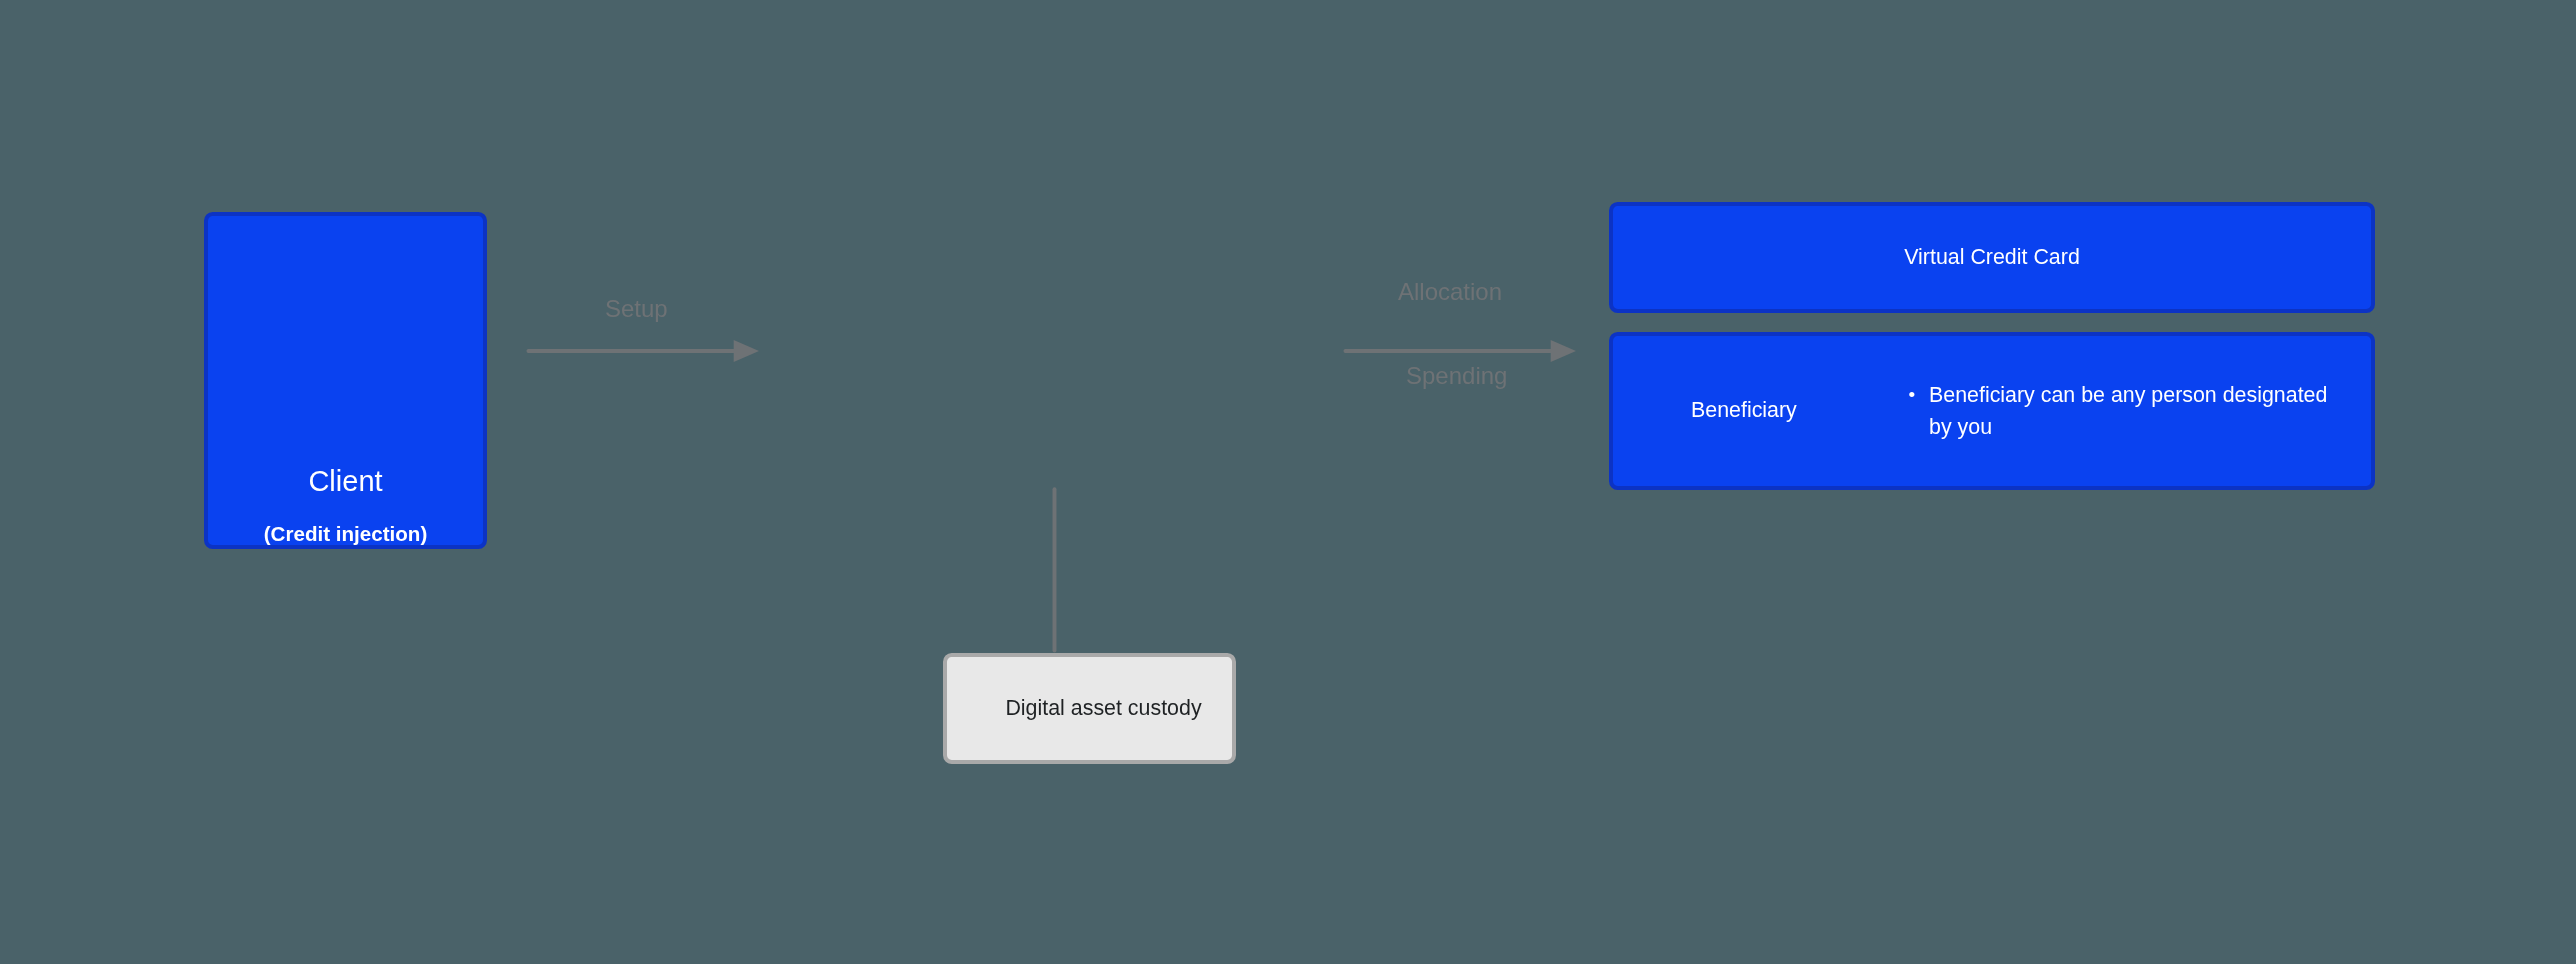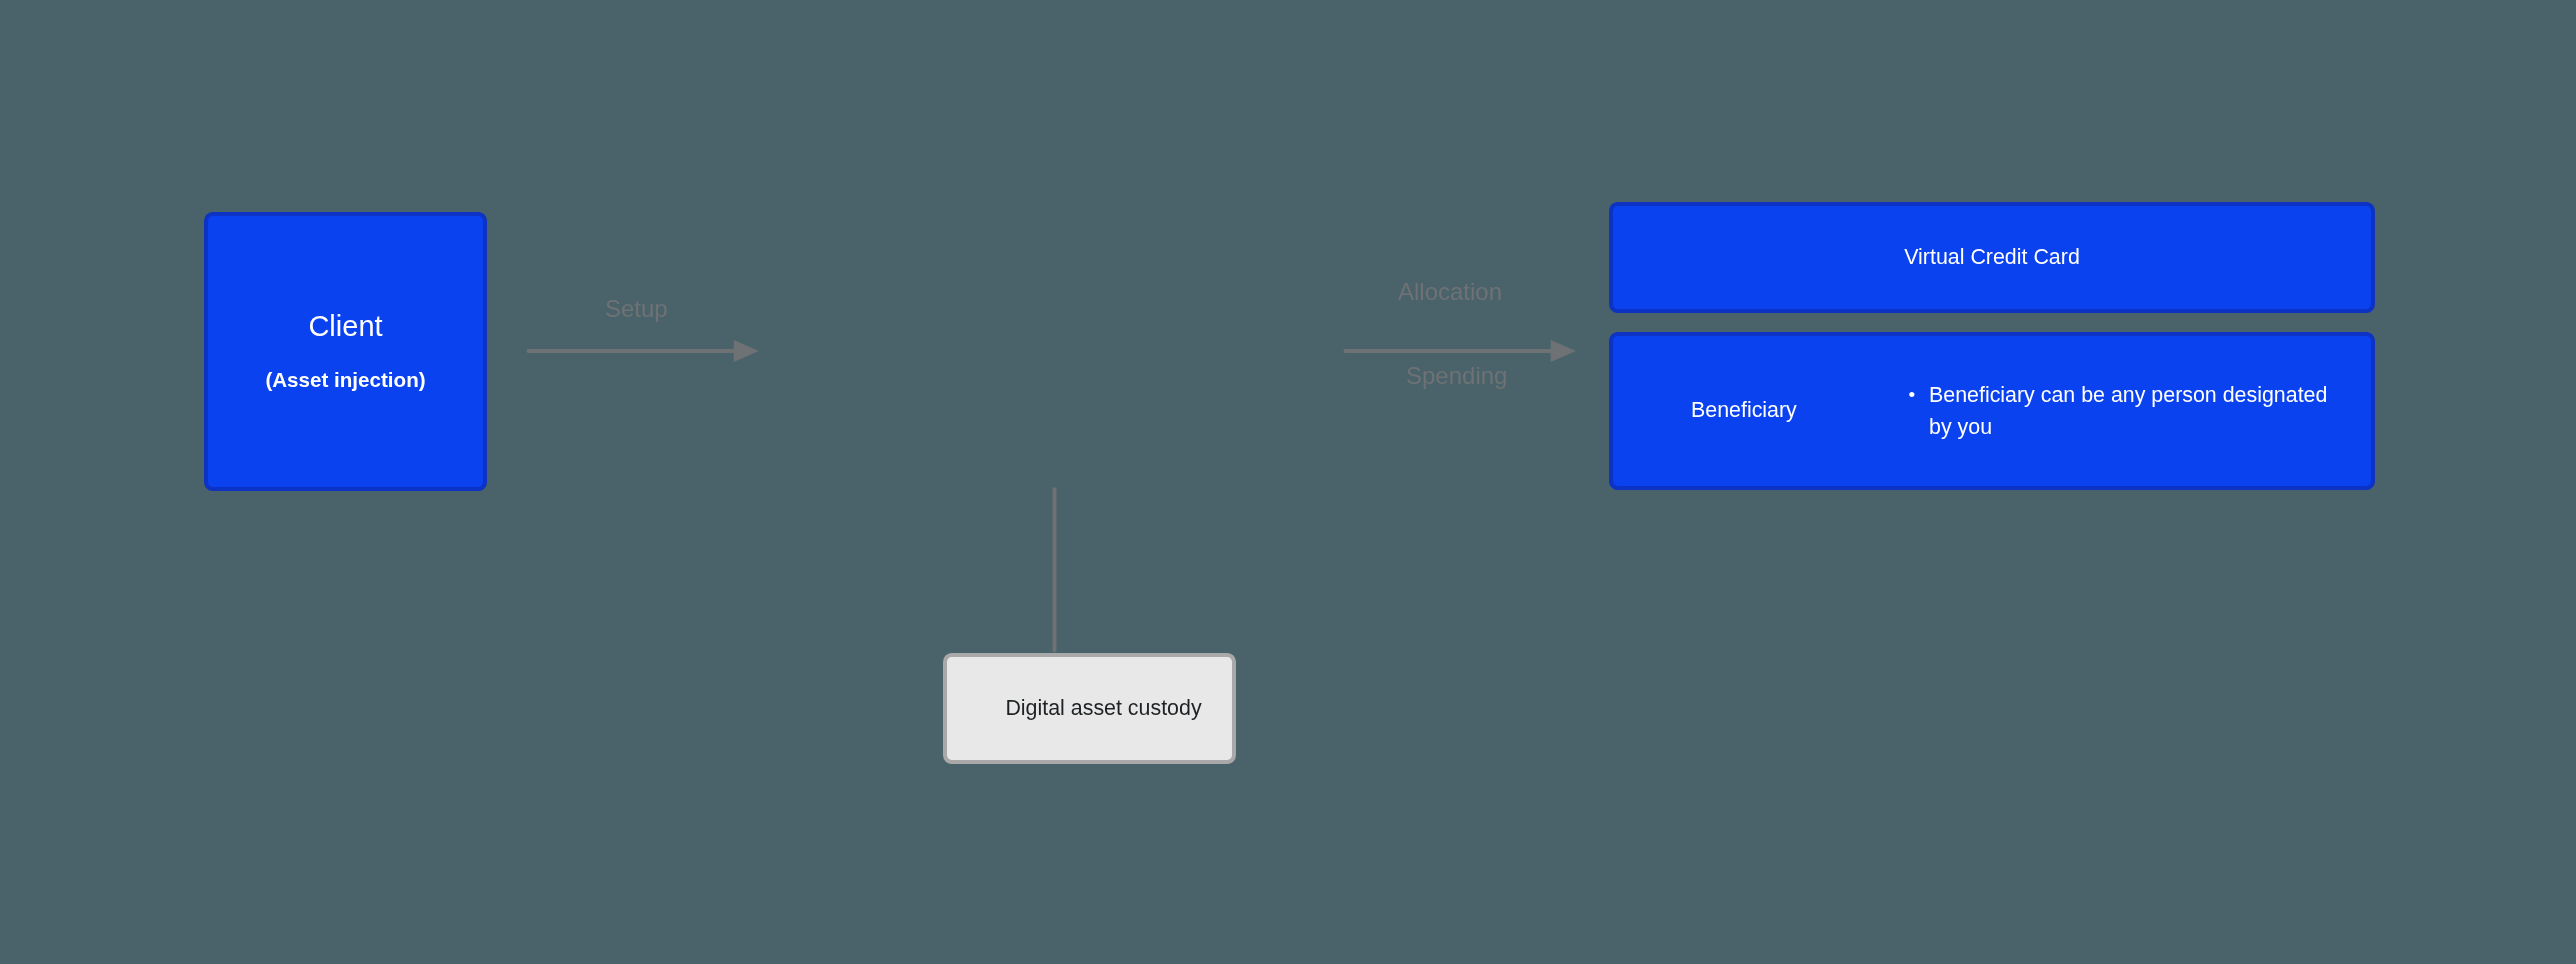--- a/index.html
+++ b/index.html
@@ -41,23 +41,24 @@
     border: 4px solid #a9a9a9;
     border-radius: 8.7px;
     color: #1f2224;
   }
 
   
   #client-node {
     left: 204px;
     top: 212px;
     width: 283px;
-    height: 279px;
+    height: 337px;
     flex-direction: column;
     gap: 28.5px;
+    justify-content: flex-end;
   }
   #client-title {
     font-size: 29px;
     font-weight: 400;
     line-height: 1;
   }
   #client-subtitle {
     font-size: 20.6px;
     font-weight: 700;
     line-height: 1;
@@ -186,21 +187,21 @@
 
   #edge-custody { left: 1045px; top: 486px; width: 19px; height: 174px; }
 </style>
 </head>
 <body>
 
 <div id="canvas">
 
   <div class="node node-blue" id="client-node">
     <span id="client-title">Client</span>
-    <span id="client-subtitle">(Asset injection)</span>
+    <span id="client-subtitle">(Credit injection)</span>
   </div>
 
   <div class="edge" id="edge-setup">
     <svg width="245" height="30" viewBox="0 0 310 38" aria-hidden="true">
       <line x1="8" y1="19" x2="272" y2="19" stroke="#6e7275" stroke-width="5" stroke-linecap="round"></line>
       <polygon points="268,5 300,19 268,33" fill="#6e7275"></polygon>
     </svg>
   </div>
   <span class="edge-label" id="label-setup">Setup</span>
 

